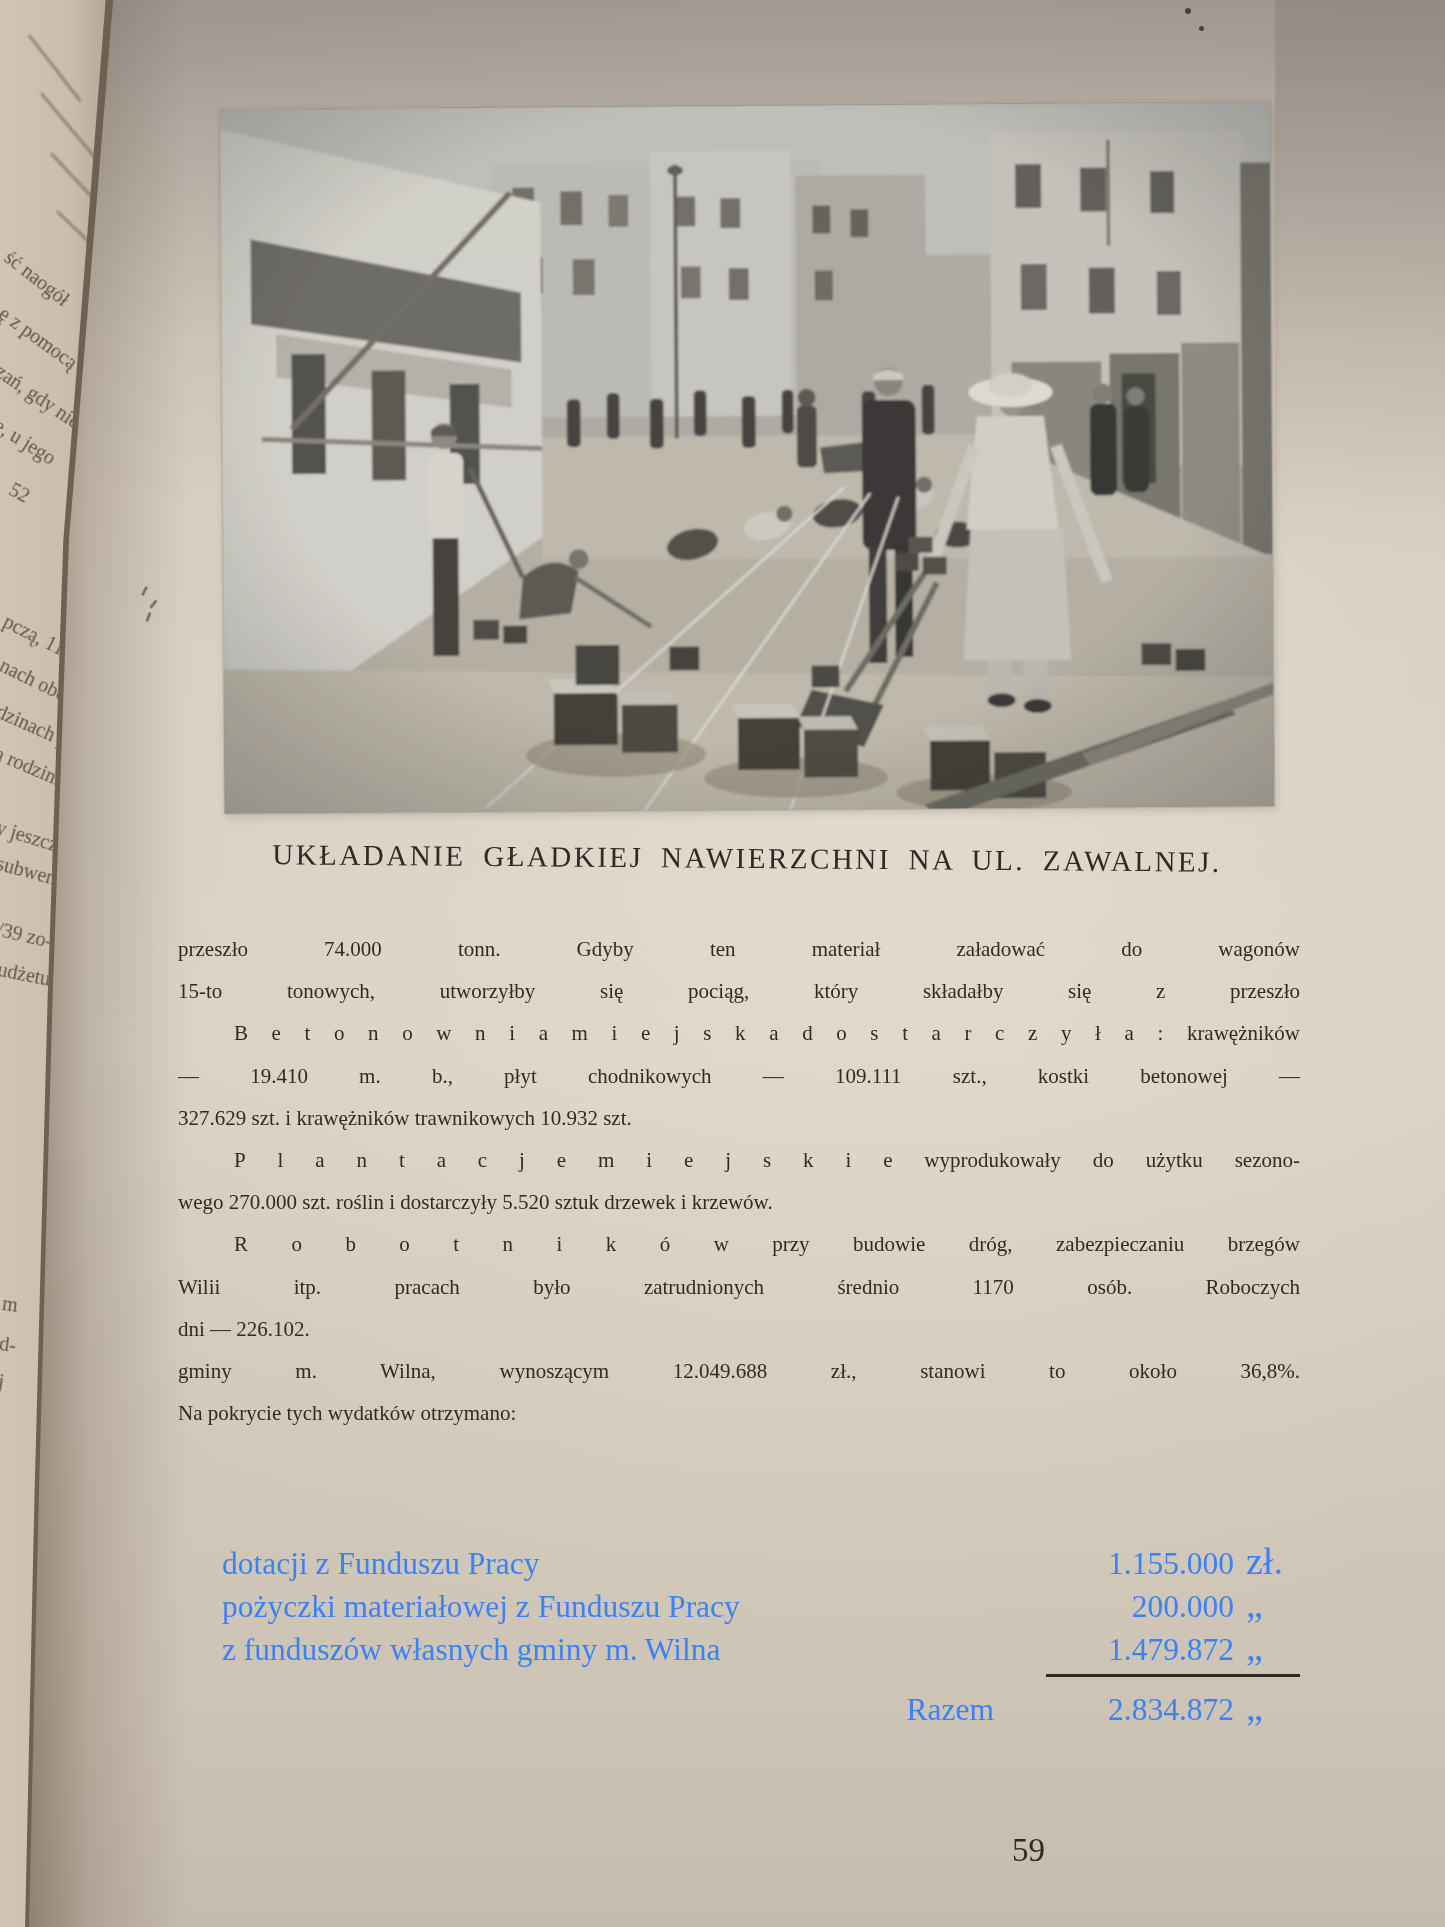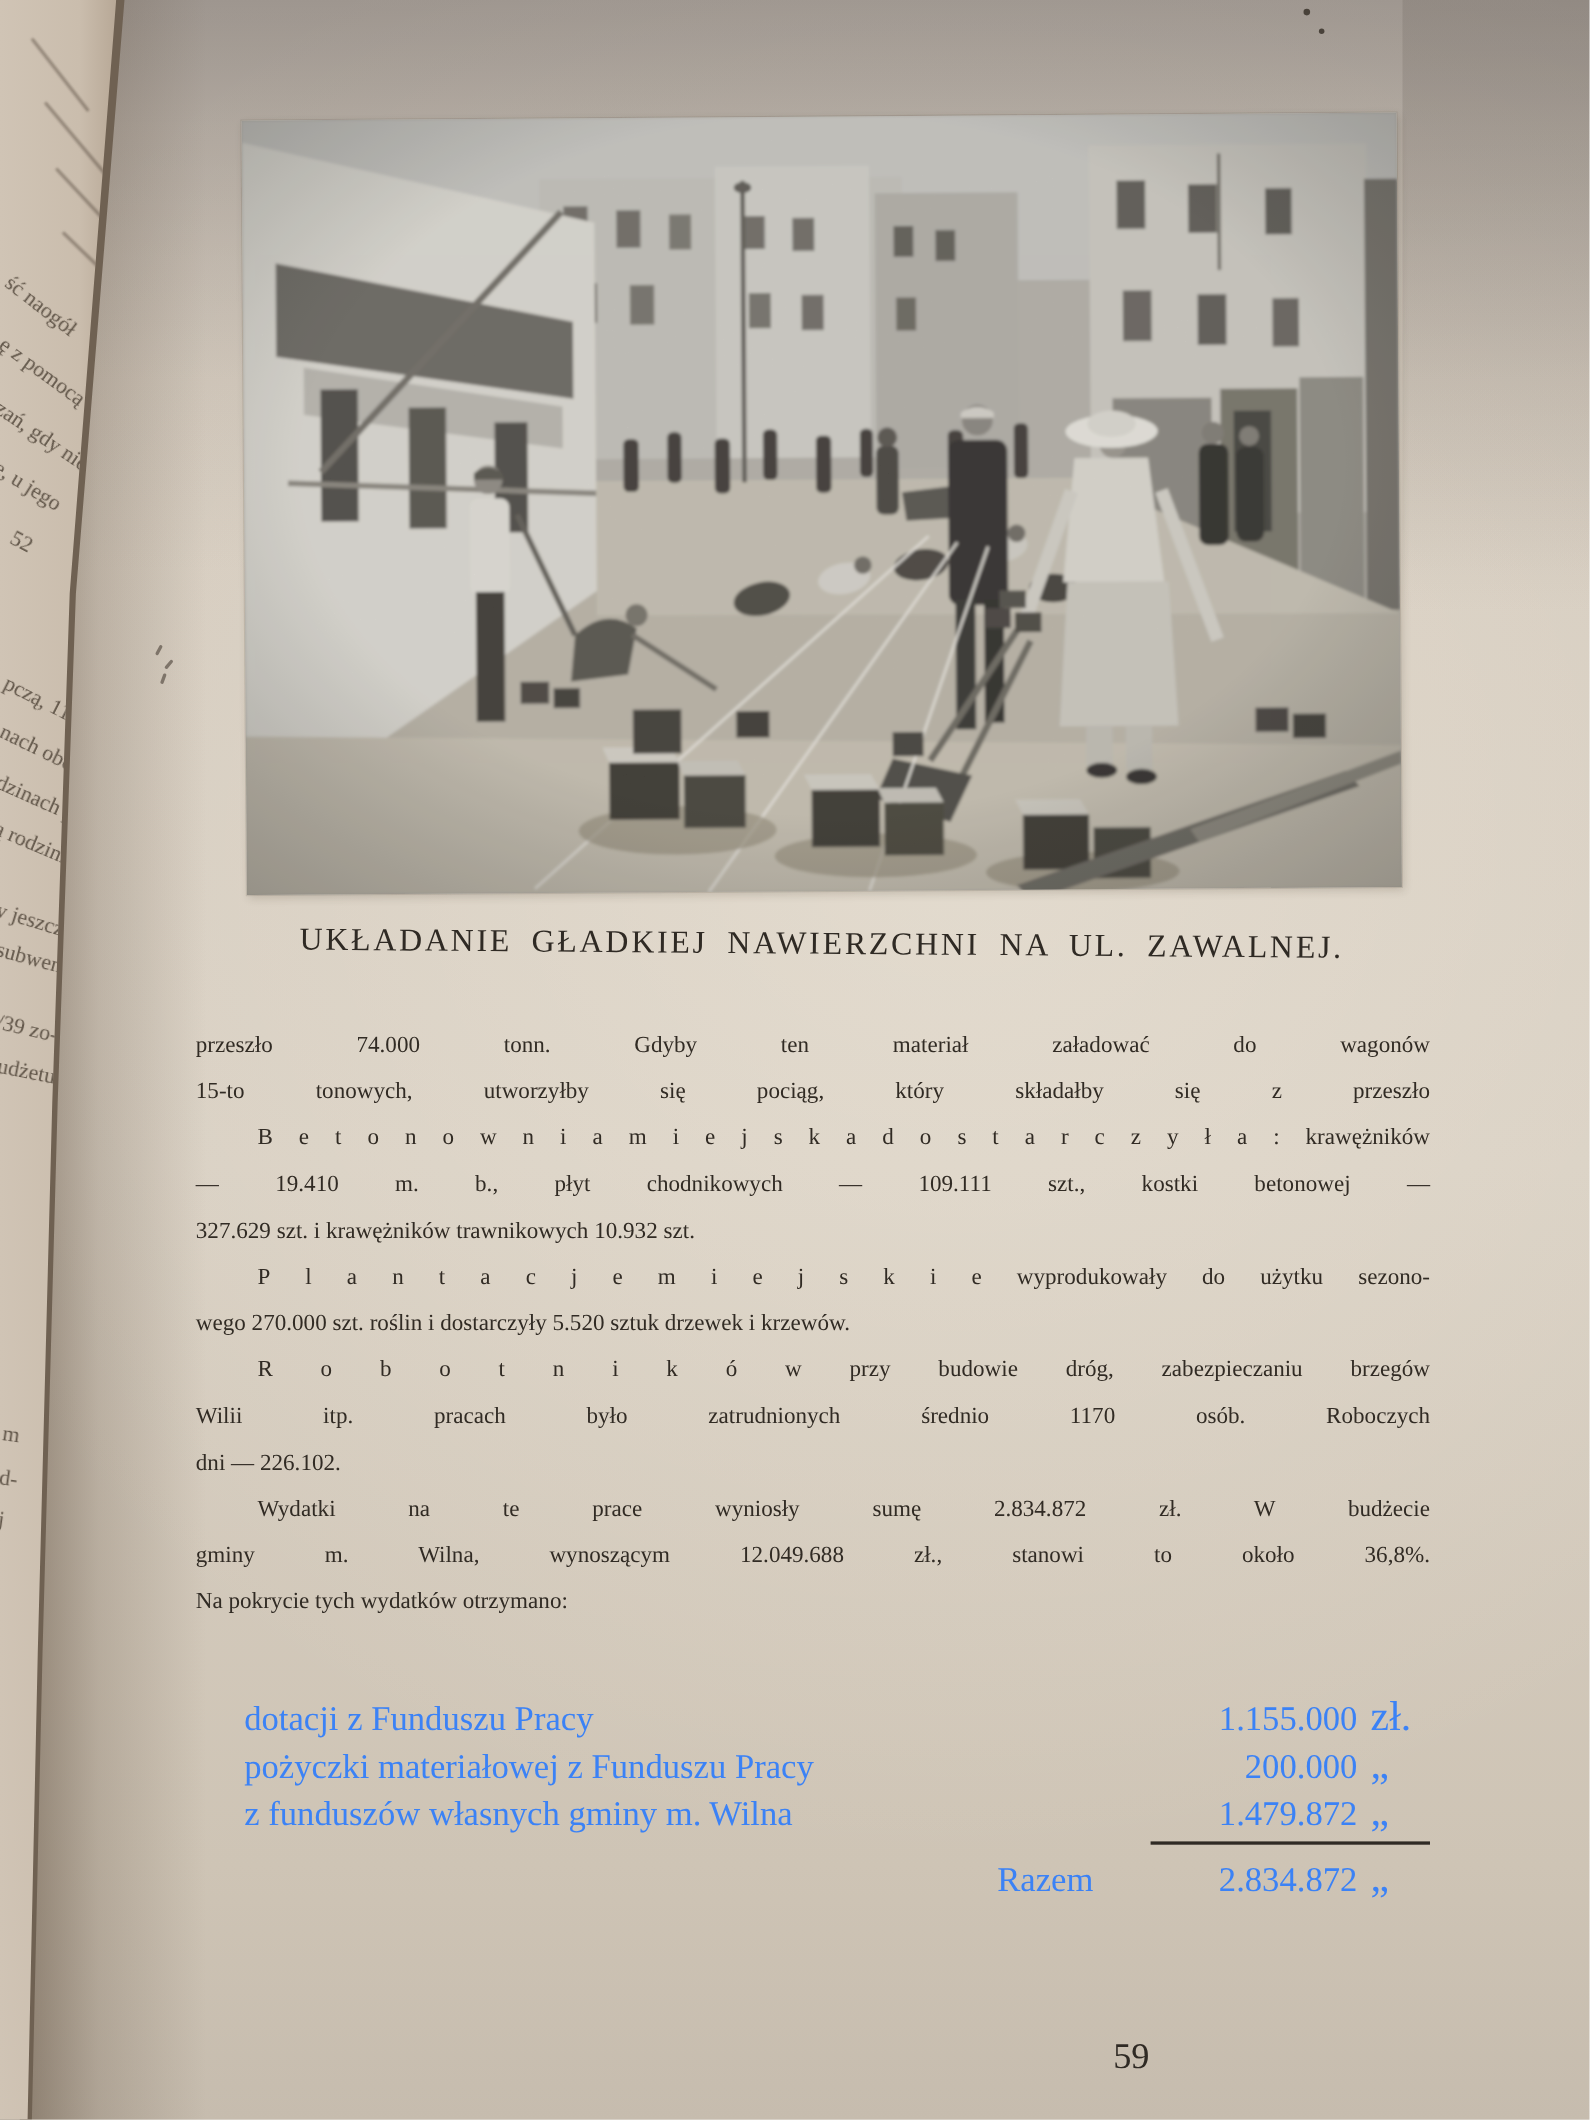--- a/index.html
+++ b/index.html
@@ -47,21 +47,21 @@
   
   .funding{position:absolute;left:178px;top:1540px;width:1122px;font-size:31.5px;color:#3b82f6;}
   .frow{display:flex;height:43px;line-height:43px;align-items:baseline;}
   .flabel{flex:1;padding-left:44px;}
   .famount{width:170px;text-align:right;}
   .funit{width:54px;padding-left:12px;font-size:38px;}
   .sumline{margin-left:auto;width:254px;border-top:3px solid #2f2a24;height:0;
     margin-top:5px;margin-bottom:9px;}
   .frow.total .flabel{text-align:right;padding-right:70px;padding-left:0;}
   
-  .pagenum{position:absolute;left:1012px;top:1832px;font-size:33px;color:#2f2a24;margin-top:20px;}
+  .pagenum{position:absolute;left:1012px;top:1832px;font-size:33px;color:#2f2a24;}
   
   .speck{position:absolute;border-radius:50%;background:#49423a;}
   .tick{position:absolute;width:3px;height:10px;background:#5c5248;opacity:.7;
     transform-origin:center;border-radius:2px;}
 </style>
 </head>
 <body>
 
 <div class="top-shade"></div>
 <div class="right-shade"></div>
@@ -287,21 +287,20 @@
   <div class="line">przeszło 74.000 tonn. Gdyby ten materiał załadować do wagonów</div>
   <div class="line">15-to tonowych, utworzyłby się pociąg, który składałby się z przeszło</div>
   <div class="line indent">B&nbsp;e&nbsp;t&nbsp;o&nbsp;n&nbsp;o&nbsp;w&nbsp;n&nbsp;i&nbsp;a m&nbsp;i&nbsp;e&nbsp;j&nbsp;s&nbsp;k&nbsp;a d&nbsp;o&nbsp;s&nbsp;t&nbsp;a&nbsp;r&nbsp;c&nbsp;z&nbsp;y&nbsp;ł&nbsp;a&nbsp;: krawężników</div>
   <div class="line">— 19.410 m. b., płyt chodnikowych — 109.111 szt., kostki betonowej —</div>
   <div class="line last">327.629 szt. i krawężników trawnikowych 10.932 szt.</div>
   <div class="line indent">P&nbsp;l&nbsp;a&nbsp;n&nbsp;t&nbsp;a&nbsp;c&nbsp;j&nbsp;e m&nbsp;i&nbsp;e&nbsp;j&nbsp;s&nbsp;k&nbsp;i&nbsp;e wyprodukowały do użytku sezono-</div>
   <div class="line last">wego 270.000 szt. roślin i dostarczyły 5.520 sztuk drzewek i krzewów.</div>
   <div class="line indent">R&nbsp;o&nbsp;b&nbsp;o&nbsp;t&nbsp;n&nbsp;i&nbsp;k&nbsp;ó&nbsp;w przy budowie dróg, zabezpieczaniu brzegów</div>
   <div class="line">Wilii itp. pracach było zatrudnionych średnio 1170 osób. Roboczych</div>
   <div class="line last">dni — 226.102.</div>
-  <div class="line indent">Wydatki na te prace wyniosły sumę 2.834.872 zł. W budżecie</div>
   <div class="line">gminy m. Wilna, wynoszącym 12.049.688 zł., stanowi to około 36,8%.</div>
   <div class="line last">Na pokrycie tych wydatków otrzymano:</div>
 </div>
 
 <div class="funding">
   <div class="frow">
     <span class="flabel">dotacji z Funduszu Pracy</span>
     <span class="famount">1.155.000</span>
     <span class="funit">zł.</span>
   </div>

